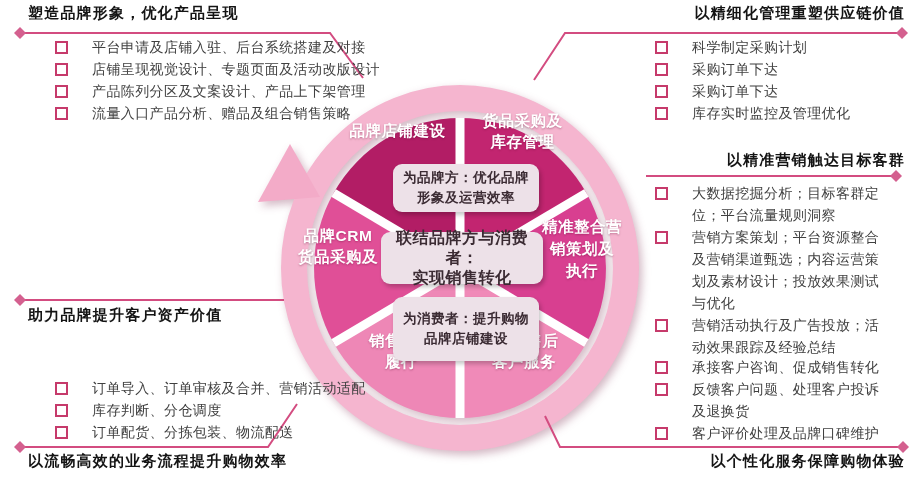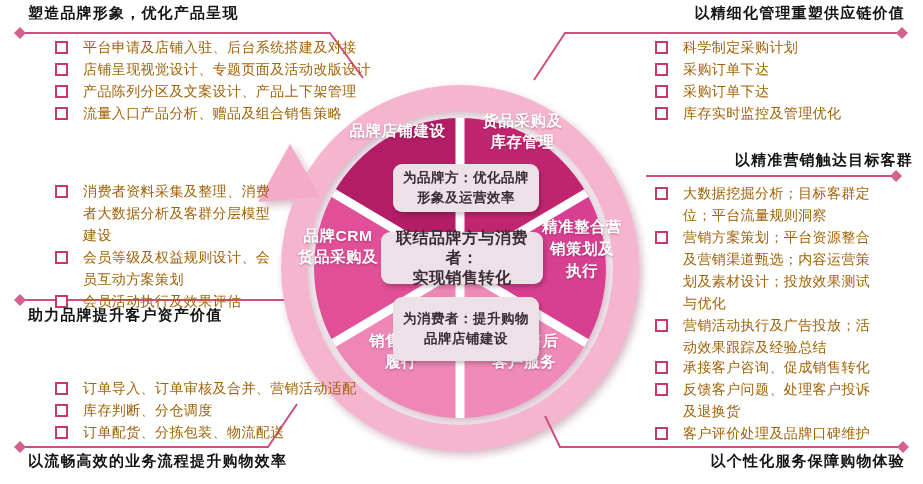--- a/index.html
+++ b/index.html
@@ -24,21 +24,21 @@
     text-align:center;color:#3b2b33;font-weight:bold;
     font-size:13.5px;line-height:20px;letter-spacing:.5px;
   }
   
   .panel-title{
     position:absolute;font-size:15px;font-weight:bold;color:#141414;
     letter-spacing:1.2px;white-space:nowrap;
   }
   .panel-title.right{text-align:right;}
   .items{position:absolute;}
-  .item{display:flex;gap:15px;font-size:14px;line-height:22px;color:#a16207;letter-spacing:.4px;}
+  .item{display:flex;gap:24px;font-size:14px;line-height:22px;color:#404040;letter-spacing:.4px;}
   .bullet{
     flex:none;width:9px;height:9px;border:2px solid #c63a6b;background:#ffffff;
     margin-top:5px;
   }
 </style>
 </head>
 <body>
 
 <div id="stage">
 
@@ -134,34 +134,20 @@
     <div class="item">
         <span class="bullet"></span>
         <span>产品陈列分区及文案设计、产品上下架管理</span>
       </div>
     <div class="item">
         <span class="bullet"></span>
         <span>流量入口产品分析、赠品及组合销售策略</span>
       </div>
   </div>
 
-  <div class="items" style="left:55px;top:180px;width:224px;">
-    <div class="item">
-        <span class="bullet"></span>
-        <span>消费者资料采集及整理、消费者大数据分析及客群分层模型建设</span>
-      </div>
-    <div class="item">
-        <span class="bullet"></span>
-        <span>会员等级及权益规则设计、会员互动方案策划</span>
-      </div>
-    <div class="item">
-        <span class="bullet"></span>
-        <span>会员活动执行及效果评估</span>
-      </div>
-  </div>
   <div class="panel-title" style="left:28px;top:306px;">助力品牌提升客户资产价值</div>
 
   <div class="items" style="left:55px;top:377px;width:335px;">
     <div class="item">
         <span class="bullet"></span>
         <span>订单导入、订单审核及合并、营销活动适配</span>
       </div>
     <div class="item">
         <span class="bullet"></span>
         <span>库存判断、分仓调度</span>
@@ -186,21 +172,21 @@
     <div class="item">
         <span class="bullet"></span>
         <span>采购订单下达</span>
       </div>
     <div class="item">
         <span class="bullet"></span>
         <span>库存实时监控及管理优化</span>
       </div>
   </div>
 
-  <div class="panel-title right" style="right:10px;top:151px;padding-left:48px;">以精准营销触达目标客群</div>
+  <div class="panel-title right" style="right:18px;top:151px;padding-left:48px;">以精准营销触达目标客群</div>
   <div class="items" style="left:655px;top:182px;width:228px;">
     <div class="item">
         <span class="bullet"></span>
         <span>大数据挖掘分析；目标客群定位；平台流量规则洞察</span>
       </div>
     <div class="item">
         <span class="bullet"></span>
         <span>营销方案策划；平台资源整合及营销渠道甄选；内容运营策划及素材设计；投放效果测试与优化</span>
       </div>
     <div class="item">

